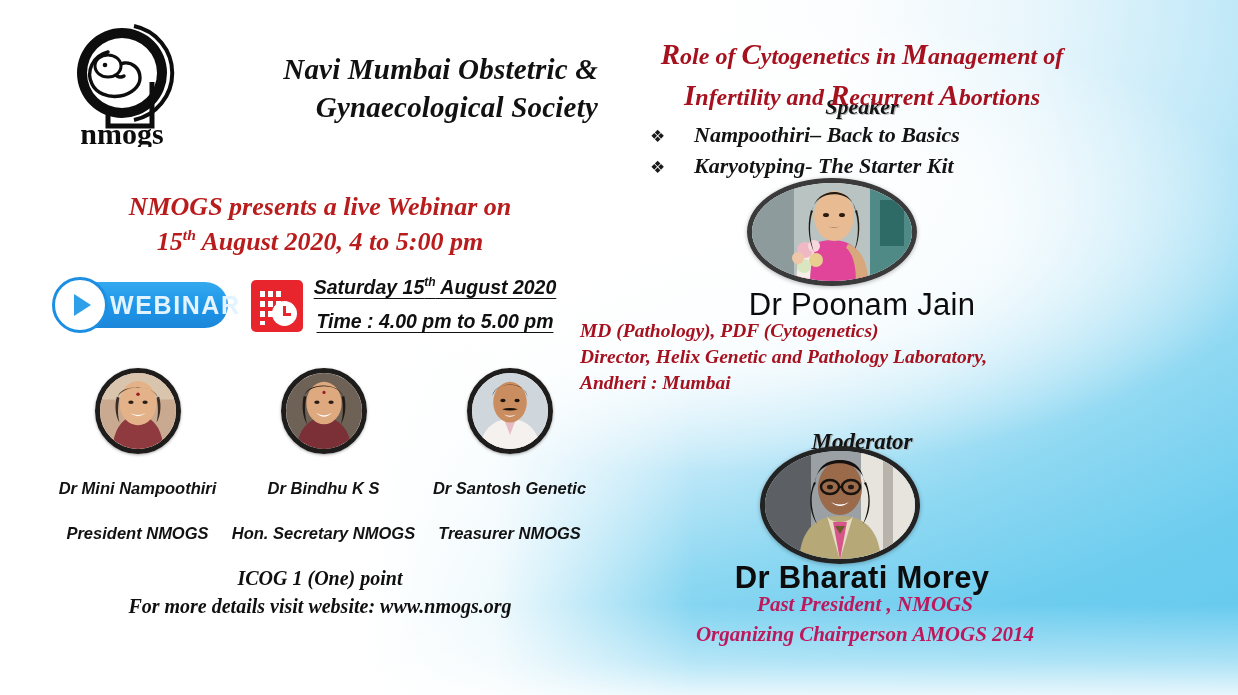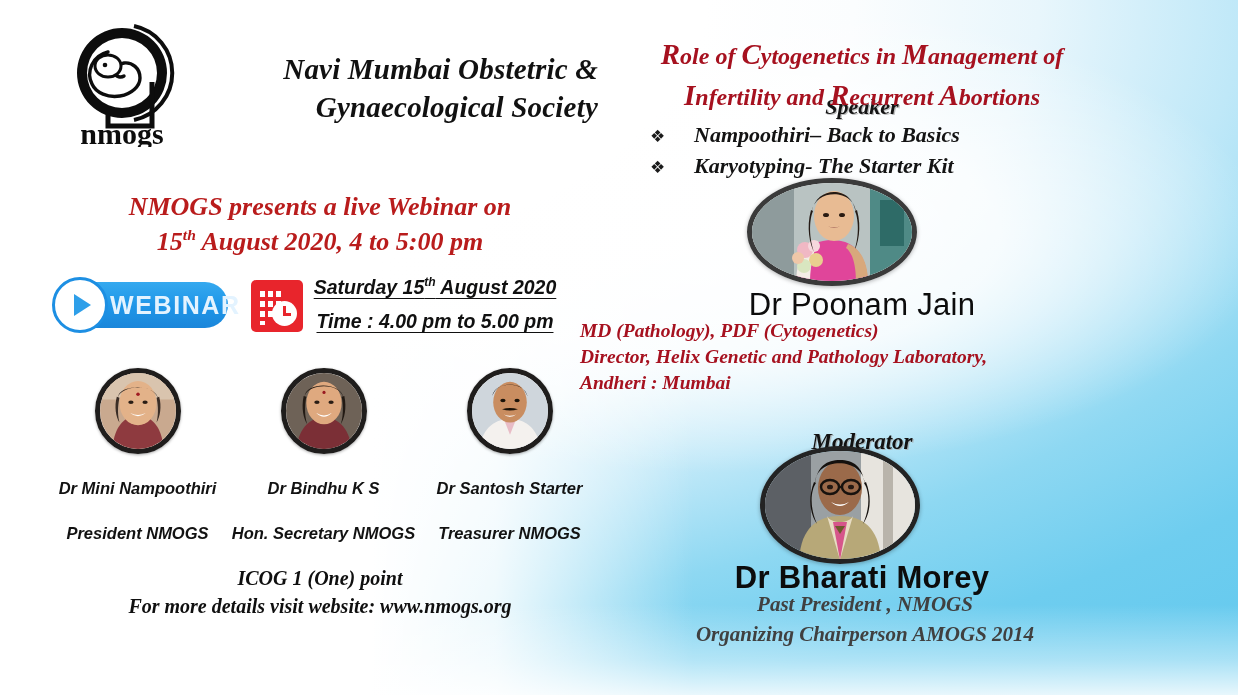--- a/index.html
+++ b/index.html
@@ -218,21 +218,21 @@
     left: 612px; top: 560px; width: 500px;
     font-family: "Liberation Sans", sans-serif;
     font-weight: bold; font-size: 31px; color: #0c0c0c;
     text-align: center; letter-spacing: .3px;
   }
   #moderator-creds {
     left: 600px; top: 590px; width: 530px;
     font-family: "Liberation Serif", serif;
     font-weight: bold; font-style: italic;
     font-size: 21px; line-height: 1.42;
-    color: #404040; text-align: center;
+    color: #be185d; text-align: center;
   }
 </style>
 </head>
 <body>
 
 <div id="poster">
 
   <div class="bg-layer bg-main"></div>
   <div class="bg-layer bg-fade-left"></div>
   <div class="bg-layer bg-glow"></div>
@@ -350,21 +350,21 @@
           <path d="M8 86 C12 60 28 52 43 52 C58 52 74 60 78 86 Z" fill="#f4f1ee"></path>
           <path d="M36 52 L43 70 L50 52 Z" fill="#e8bcc6"></path>
           <ellipse cx="43" cy="33" rx="19" ry="23" fill="#c98d60"></ellipse>
           <path d="M23 26 C26 9 60 9 63 27 C60 17 52 13 43 13 C34 13 26 17 23 26 Z" fill="#18120d"></path>
           <ellipse cx="35" cy="31" rx="3" ry="2" fill="#1a1208"></ellipse>
           <ellipse cx="51" cy="31" rx="3" ry="2" fill="#1a1208"></ellipse>
           <path d="M34 41 Q43 38 52 41 Q43 44 34 41 Z" fill="#1a1208"></path>
           <path d="M36 47 Q43 52 50 47 Q43 50 36 47 Z" fill="#ffffff"></path>
         </svg>
       </div>
-      <div class="officer-name">Dr Santosh Starter</div>
+      <div class="officer-name">Dr Santosh Genetic</div>
       <div class="officer-role">Treasurer NMOGS</div>
     </div>
   </div>
 
   <div class="abs ctr" id="icog-block">
     <div>ICOG 1 (One) point</div>
     <div>For more details visit website: www.nmogs.org</div>
   </div>
 
   <div class="abs" id="speaker-heading">Speaker</div>

